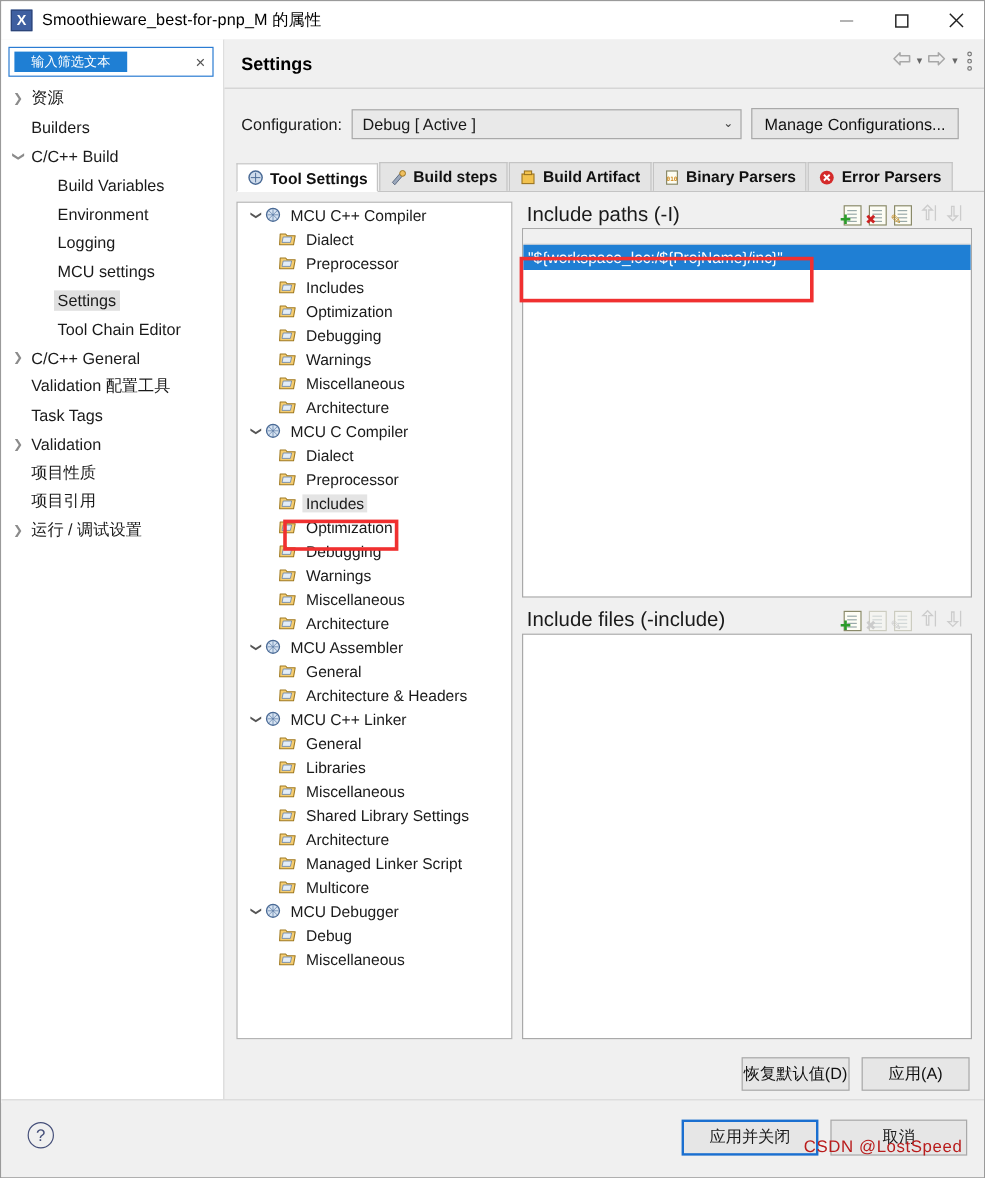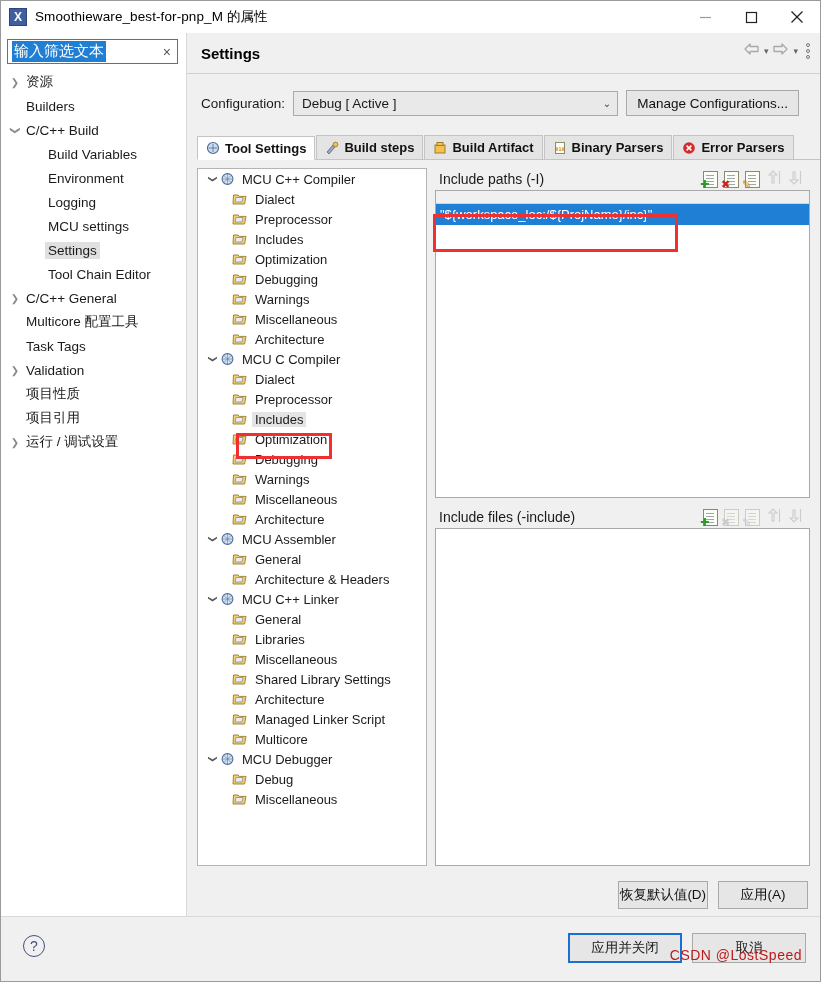--- a/index.html
+++ b/index.html
@@ -22,21 +22,21 @@
   .win-btn svg{display:block;}
 
   
   .body{display:flex;height:886px;background:#f0f0f0;}
   .left{width:185px;background:#ffffff;box-sizing:border-box;position:relative;}
   .right{flex:1;background:#f0f0f0;position:relative;box-sizing:border-box;border-left:1px solid #d9d9d9;}
 
   
   .filter-wrap{padding:6px 8px 0 6px;}
   .filter{position:relative;height:25px;border:1px solid #2b7cd3;background:#fff;display:flex;align-items:center;box-sizing:border-box;}
-  .filter .val{font-size:15px;background:#1f7fd4;color:#ffffff;padding:1px 2px;margin-left:4px;white-space:nowrap;}
+  .filter .val{font-size:11px;background:#1f7fd4;color:#ffffff;padding:1px 14px;margin-left:4px;white-space:nowrap;}
   .filter .clear{position:absolute;right:6px;top:3px;color:#555;font-size:14px;line-height:18px;}
 
   
   .tree{margin-top:6px;font-size:13.5px;}
   .tnode{height:24px;display:flex;align-items:center;padding-left:6px;white-space:nowrap;}
   .tnode .arrow{width:16px;text-align:center;color:#8b8b8b;font-size:10px;flex:0 0 16px;}
   .tnode .noarrow{width:16px;flex:0 0 16px;}
   .tnode .lbl{padding:1px 3px;}
   .tnode.sel .lbl{background:#e0e0e0;}
   .ind1{padding-left:6px;}
@@ -72,21 +72,21 @@
   .ttn{height:20px;display:flex;align-items:center;white-space:nowrap;}
   .ttn .tw{width:14px;flex:0 0 14px;text-align:center;color:#555;font-size:9px;}
   .ttn .tlbl{padding:0 3px;}
   .ttn.hl .tlbl{background:#e4e4e4;}
   .lvl0{padding-left:8px;}
   .lvl1{padding-left:34px;}
 
   .rightcol{flex:1;display:flex;flex-direction:column;gap:8px;}
   .sect{background:#f0f0f0;display:flex;flex-direction:column;}
   .secthead{display:flex;align-items:center;justify-content:space-between;height:22px;padding:0 4px 0 4px;}
-  .secthead .st{font-size:14px;}
+  .secthead .st{font-size:17px;}
   .icons{display:flex;align-items:center;gap:6px;padding-right:4px;}
   .listbox{background:#fff;border:1px solid #a9a9a9;box-sizing:border-box;flex:1;position:relative;overflow:hidden;}
   .scrollpad{height:12px;background:#f0f0f0;border-bottom:1px solid #d4d4d4;}
   .selrow{background:#1f7fd4;color:#fff;font-size:13px;height:21px;display:flex;align-items:center;padding-left:4px;white-space:nowrap;}
 
   
   .redbox{position:absolute;border:3px solid #f03030;pointer-events:none;box-sizing:border-box;}
 
   
   .applyrow{position:absolute;right:12px;bottom:10px;display:flex;gap:10px;}
@@ -176,21 +176,21 @@
           <div class="tnode ind2">
             <span class="noarrow"></span>
             <span class="lbl">Tool Chain Editor</span>
           </div>
           <div class="tnode ind1">
             <span class="arrow" style="transform: none; display: inline-block;">❯</span>
             <span class="lbl">C/C++ General</span>
           </div>
           <div class="tnode ind1">
             <span class="noarrow"></span>
-            <span class="lbl">Multicore 配置工具</span>
+            <span class="lbl">Validation 配置工具</span>
           </div>
           <div class="tnode ind1">
             <span class="noarrow"></span>
             <span class="lbl">Task Tags</span>
           </div>
           <div class="tnode ind1">
             <span class="arrow" style="transform: none; display: inline-block;">❯</span>
             <span class="lbl">Validation</span>
           </div>
           <div class="tnode ind1">

